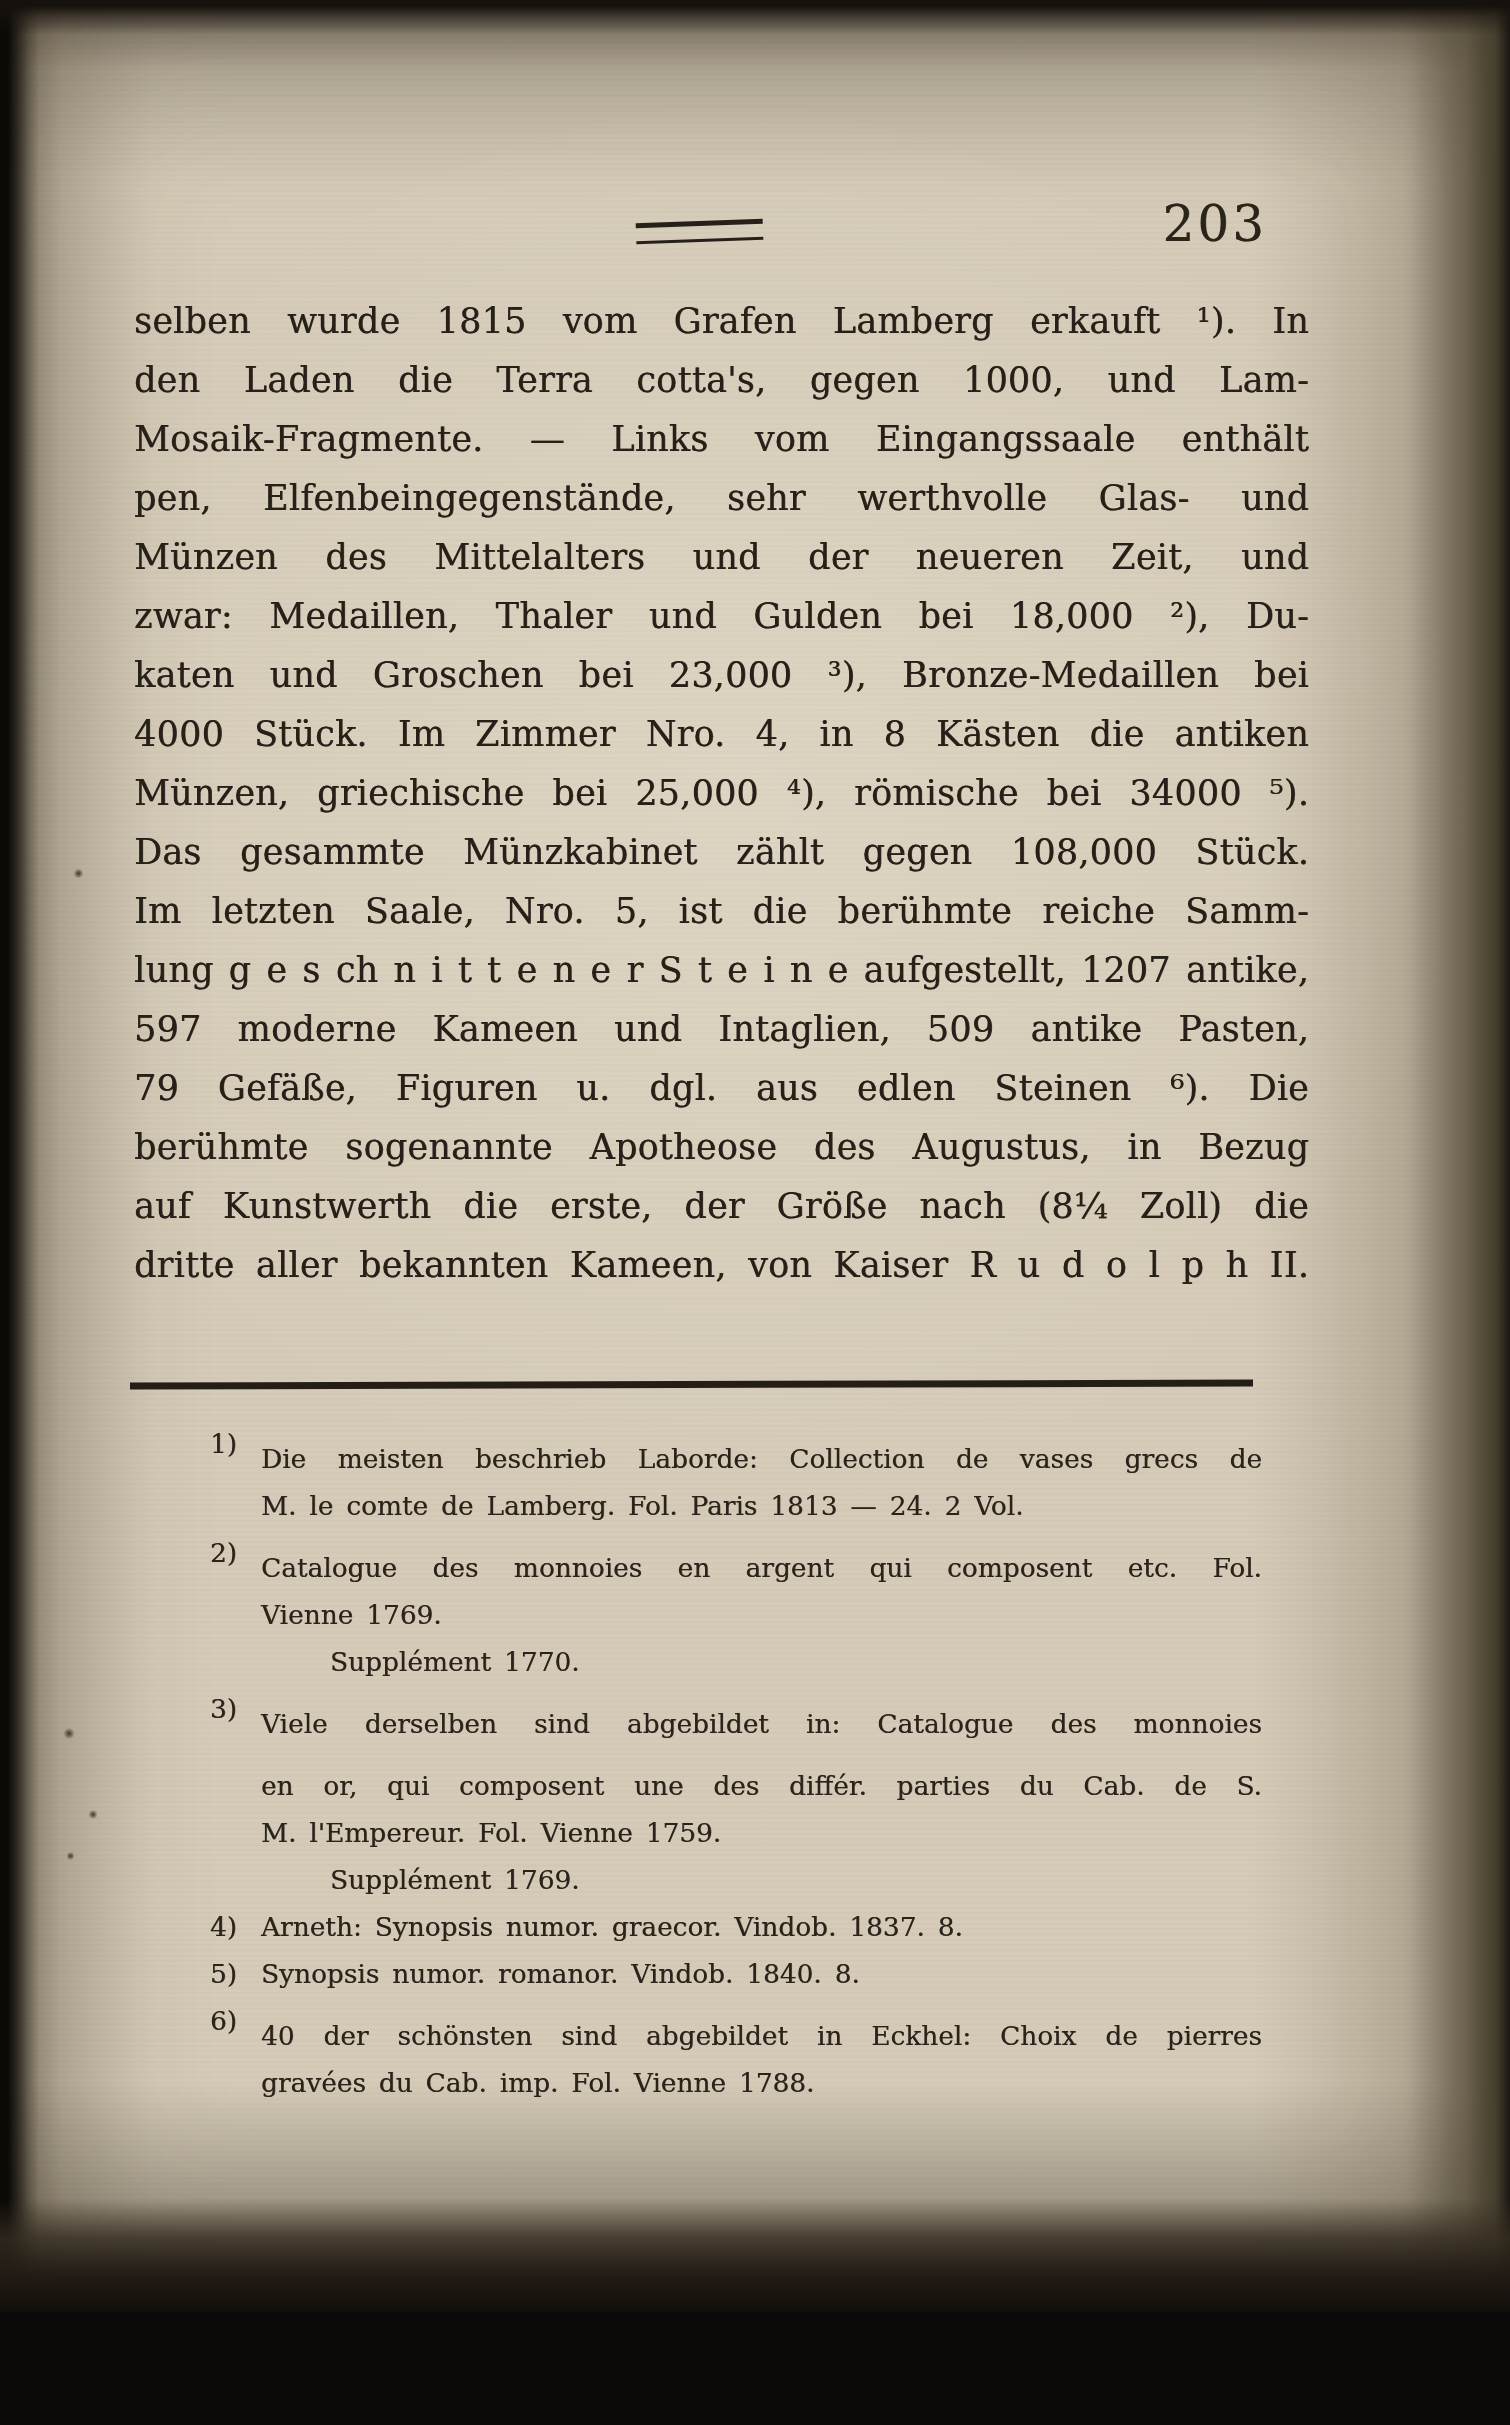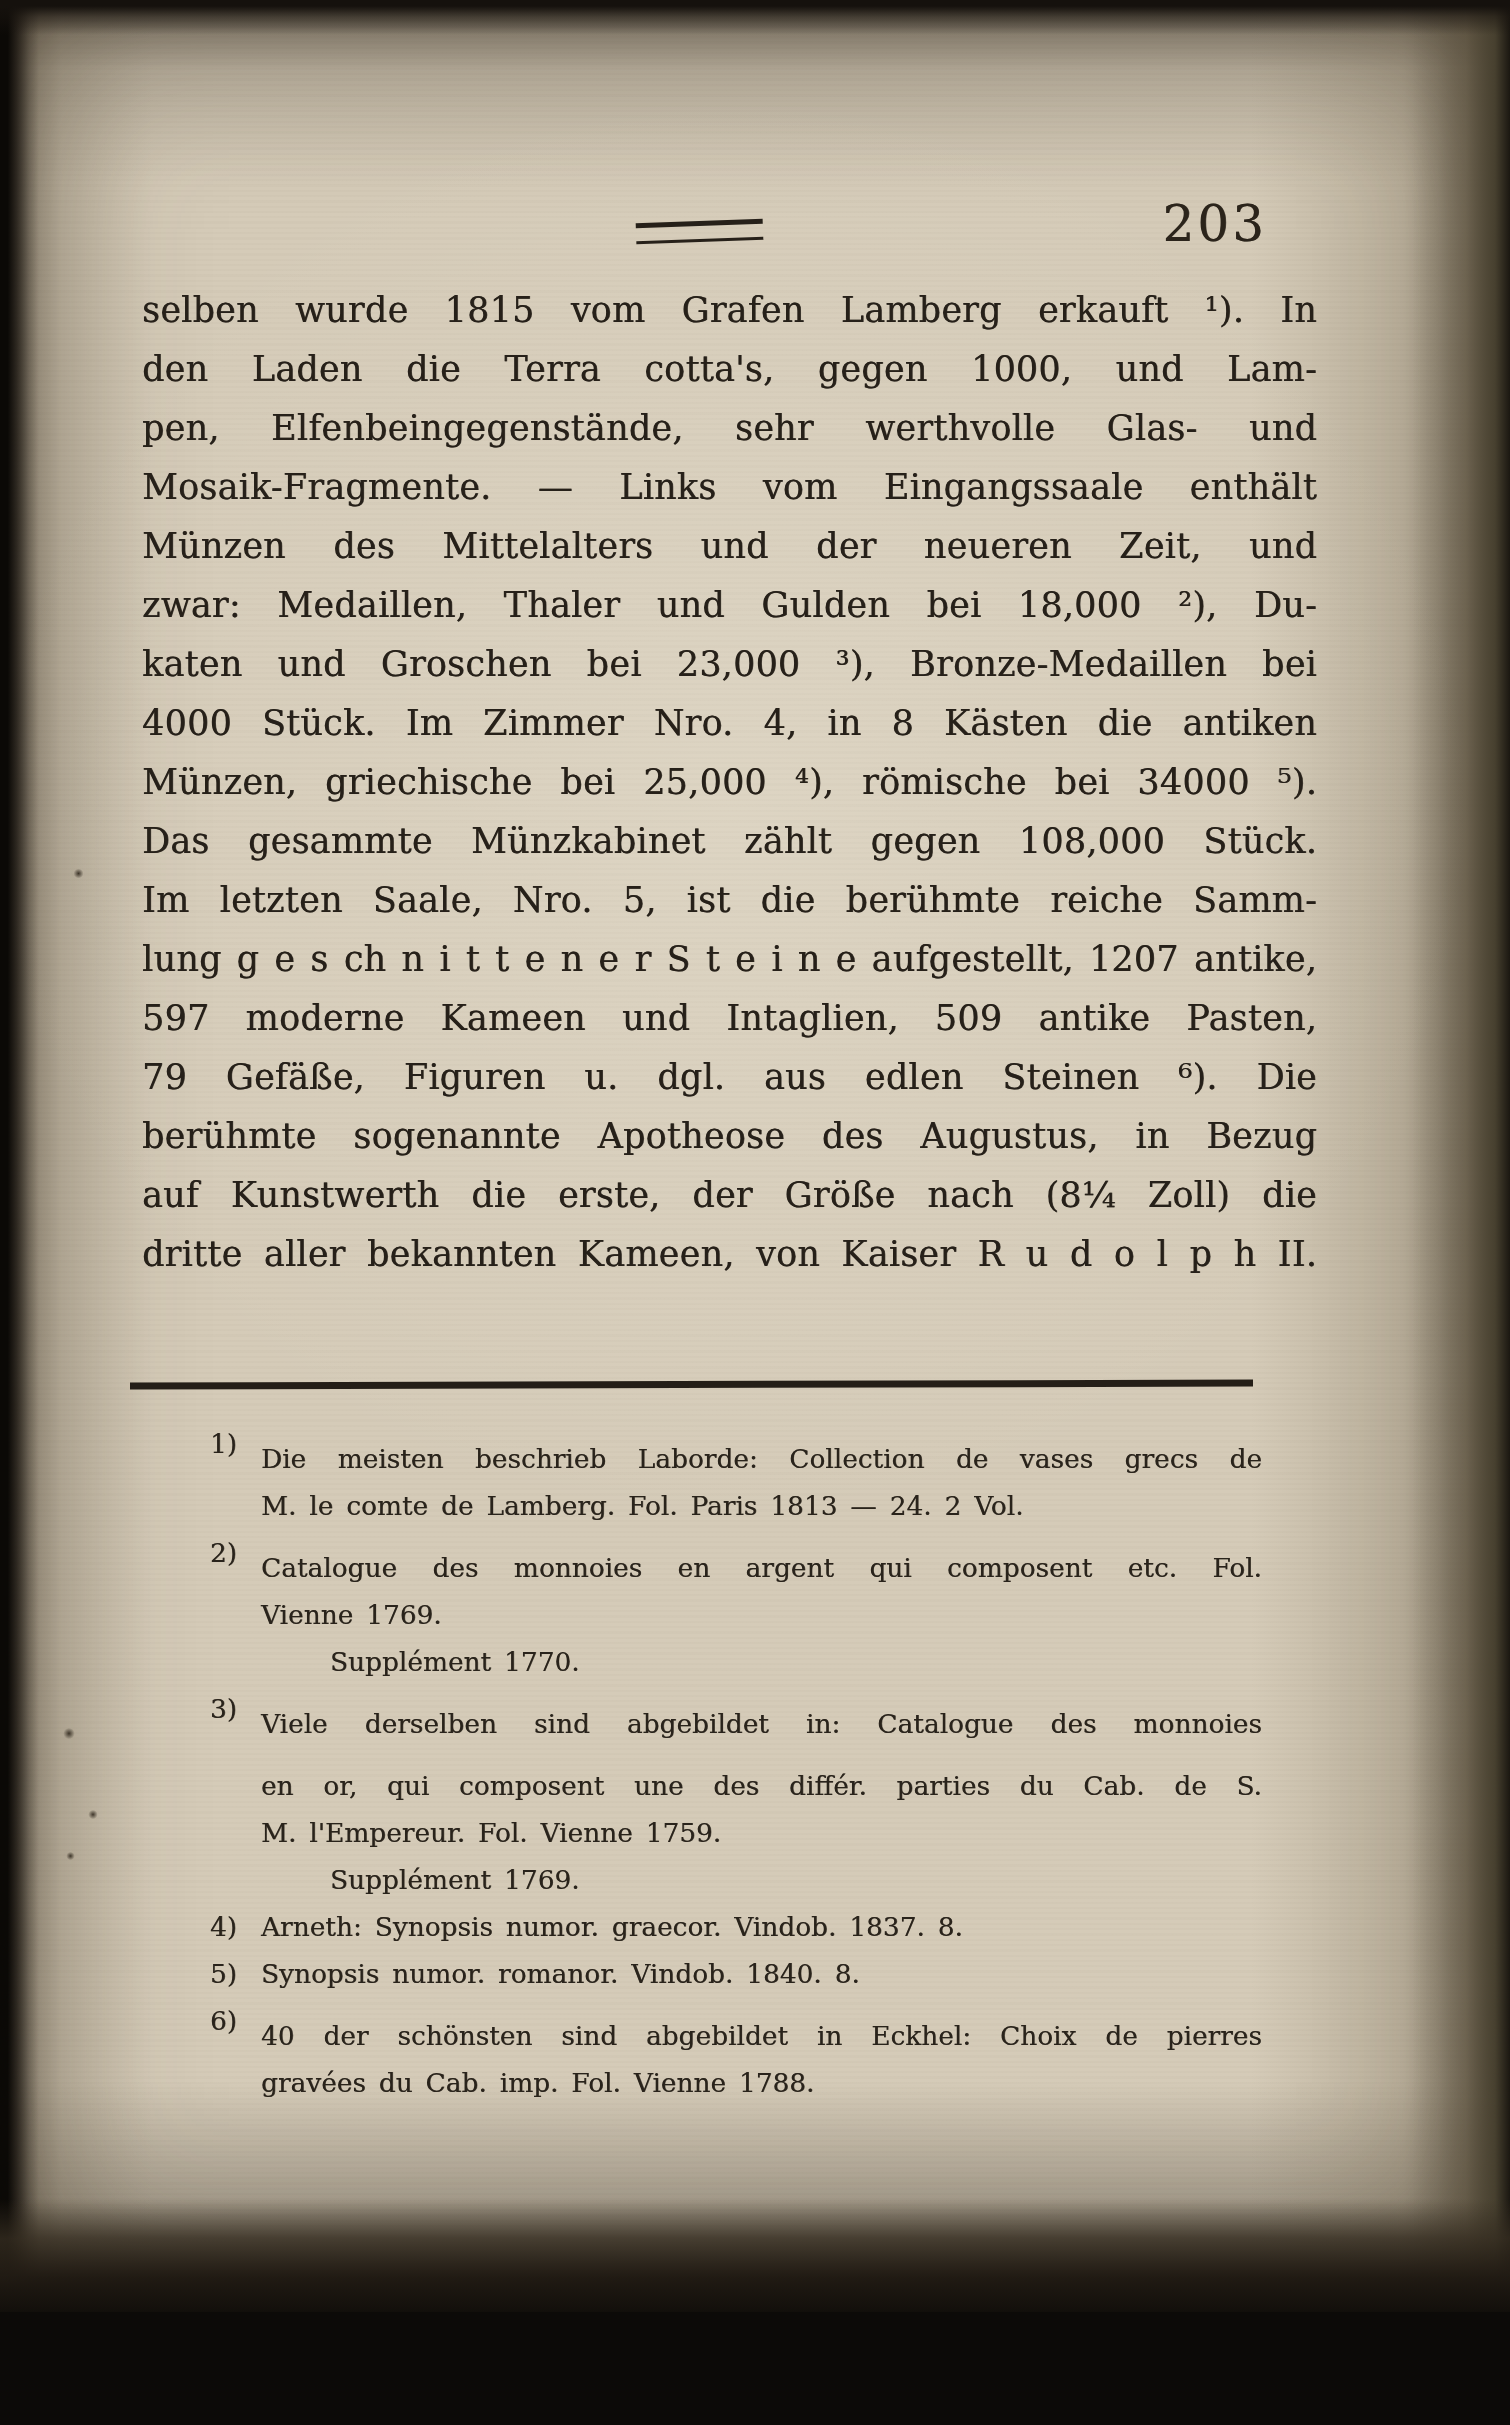--- a/index.html
+++ b/index.html
@@ -34,25 +34,24 @@
     font-size:50px;letter-spacing:3px;color:#2b241b;
     text-shadow:0.4px 0 0 rgba(43,36,27,0.7);
   }
   .header-rule{
     position:absolute;left:636px;top:221px;width:127px;height:13px;
     border-top:5.3px solid #262019;border-bottom:3.8px solid #262019;
     transform:rotate(-2deg);
   }
 
   .body-text{
-    position:absolute;left:134px;top:281px;width:1175px;
+    position:absolute;left:134px;top:292px;width:1175px;
     font-size:35px;line-height:59px;color:#262019;
     text-shadow:0.5px 0 0 rgba(38,32,25,0.75);
     letter-spacing:0.2px;
-    margin-left:8px;
   }
   .body-line{
     text-align:justify;text-align-last:justify;
   }
 
   .fn-rule{
     position:absolute;left:130px;top:1381px;width:1123px;height:6.8px;
     background:#241e17;transform:rotate(-0.15deg);
   }
   .footnotes{
@@ -82,22 +81,22 @@
   <div class="speck" style="left:63px;top:1728px;width:12px;height:10.6px;"></div>
   <div class="speck" style="left:88px;top:1810px;width:9.8px;height:9px;"></div>
   <div class="speck" style="left:66px;top:1852px;width:9px;height:8.3px;"></div>
 
   <div class="header-rule"></div>
   <div class="page-number">203</div>
 
   <div class="body-text">
     <div class="body-line">selben wurde 1815 vom Grafen Lamberg erkauft ¹). In</div>
     <div class="body-line">den Laden die Terra cotta's, gegen 1000, und Lam-</div>
+    <div class="body-line">Mosaik-Fragmente. — Links vom Eingangssaale enthält</div>
     <div class="body-line">pen, Elfenbeingegenstände, sehr werthvolle Glas- und</div>
-    <div class="body-line">Mosaik-Fragmente. — Links vom Eingangssaale enthält</div>
     <div class="body-line">Münzen des Mittelalters und der neueren Zeit, und</div>
     <div class="body-line">zwar: Medaillen, Thaler und Gulden bei 18,000 ²), Du-</div>
     <div class="body-line">katen und Groschen bei 23,000 ³), Bronze-Medaillen bei</div>
     <div class="body-line">4000 Stück. Im Zimmer Nro. 4, in 8 Kästen die antiken</div>
     <div class="body-line">Münzen, griechische bei 25,000 ⁴), römische bei 34000 ⁵).</div>
     <div class="body-line">Das gesammte Münzkabinet zählt gegen 108,000 Stück.</div>
     <div class="body-line">Im letzten Saale, Nro. 5, ist die berühmte reiche Samm-</div>
     <div class="body-line">lung g e s ch n i t t e n e r  S t e i n e aufgestellt, 1207 antike,</div>
     <div class="body-line">597 moderne Kameen und Intaglien, 509 antike Pasten,</div>
     <div class="body-line">79 Gefäße, Figuren u. dgl. aus edlen Steinen ⁶). Die</div>

